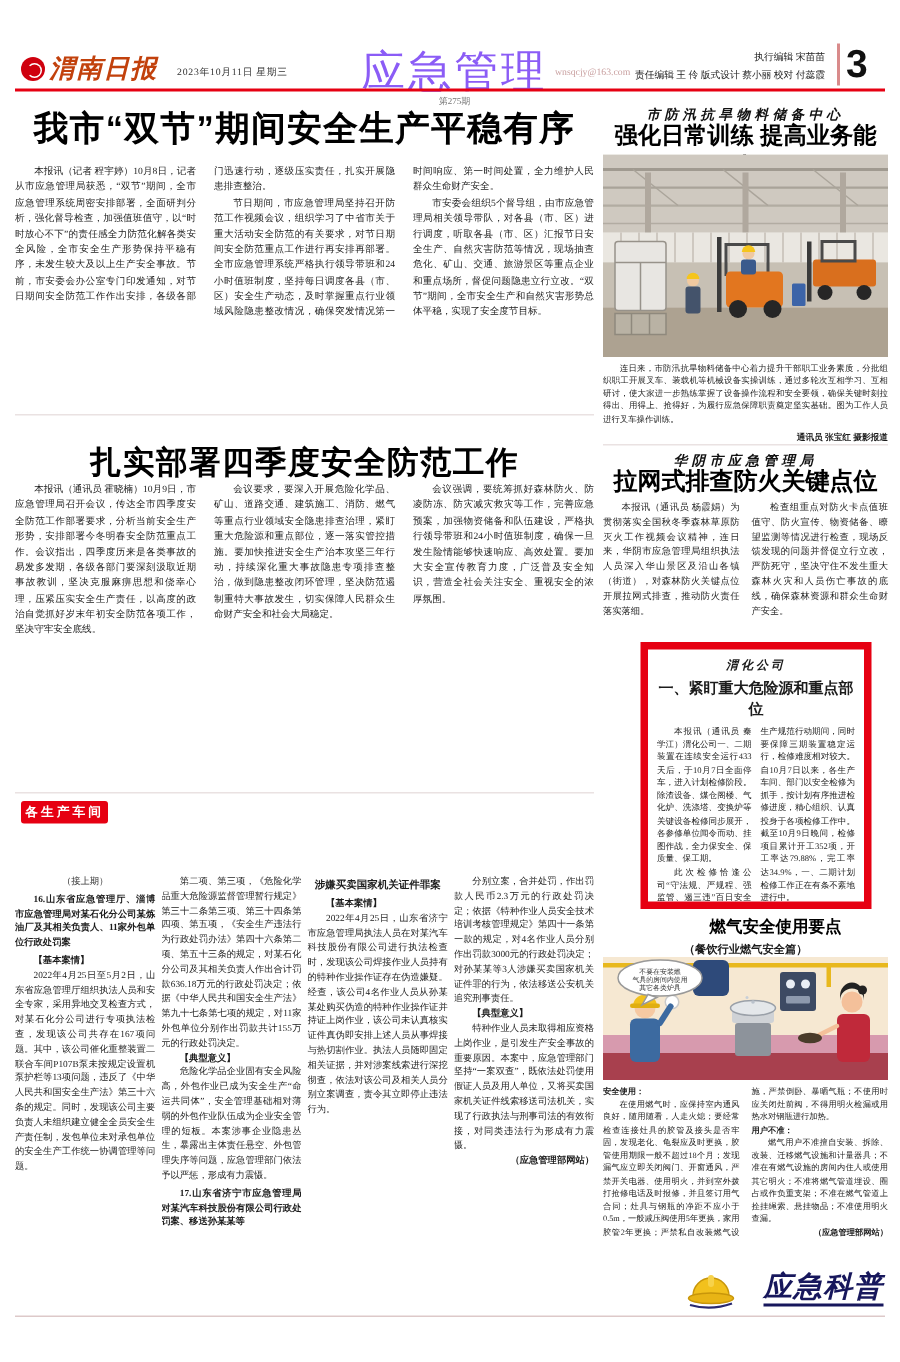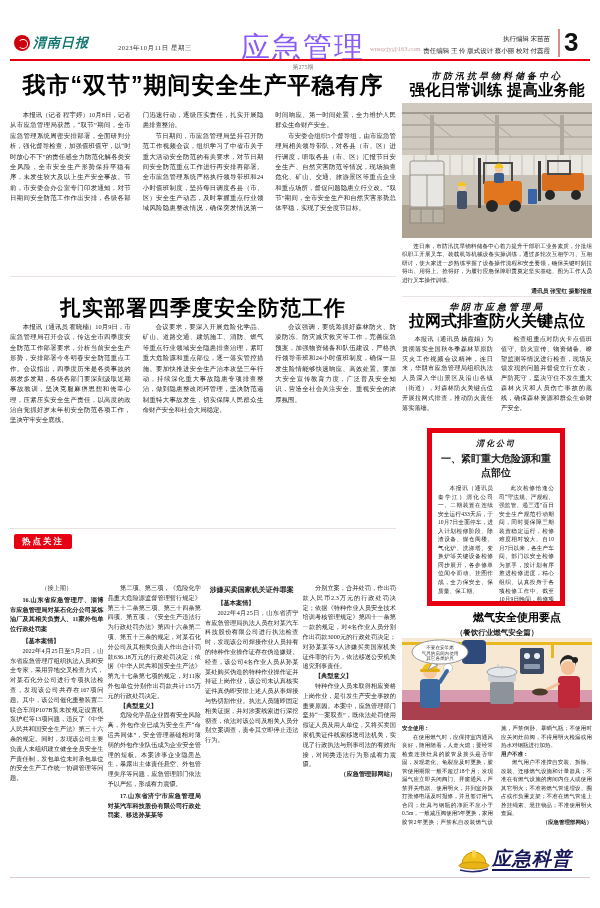--- a/index.html
+++ b/index.html
@@ -11,21 +11,21 @@
   }
   .abs { position:absolute; }
   .sans { font-family:"Liberation Sans", sans-serif; }
   .center { text-align:center; }
   .justify { text-align:justify; }
 
   
   .mast-logo { left:14px; top:34px; display:flex; align-items:center; gap:3px; }
   .logo-mark { width:16px; height:16px; border-radius:50%; background:#cf000e; position:relative; }
   .logo-mark::after { content:""; position:absolute; left:4px; top:4px; width:8px; height:8px; border-radius:50%; border:1.5px solid #fff; border-left-color:transparent; }
-  .logo-text { font-weight:bold; font-style:italic; font-size:13px; color:#0f766e; letter-spacing:1px; }
+  .logo-text { font-weight:bold; font-style:italic; font-size:17px; color:#c2410c; letter-spacing:1px; }
   .mast-date { left:118px; top:44px; font-size:6.5px; color:#333; letter-spacing:.5px; }
   .section-title { left:233px; top:28px; width:140px; text-align:center; font-weight:400; font-size:29px; color:#8b5cf6; letter-spacing:2px; }
   .section-email { left:370px; top:45px; font-size:6.5px; color:#c9a0a0; }
   .section-issue { left:233px; top:63px; width:140px; text-align:center; font-size:6px; color:#777; }
   .editors { left:372px; top:33px; width:178px; text-align:right; font-size:6.5px; line-height:1.8; color:#222; }
   .pagenum-divider { left:558px; top:29px; width:2px; height:28px; background:#d98b8b; }
   .page-number { left:564px; top:27px; font-weight:900; font-size:26px; color:#111; }
   .red-rule { left:10px; top:59px; width:580px; height:2px; background:#e60012; }
 
   
@@ -64,34 +64,34 @@
   .r1-title  { left:402px; top:80px; width:190px; }
   .photo-box { left:402px; top:103px; width:190px; height:135px; }
   .caption { left:402px; top:242px; width:190px; height:44px; font-size:5.6px; line-height:1.5; overflow:hidden; }
   .caption p { text-indent:2em; }
   .credit { left:402px; top:287px; width:190px; text-align:right; font-weight:bold; font-size:5.8px; }
   .sep3 { left:402px; top:296px; width:190px; }
   .r2-kicker { left:402px; top:301px; width:190px; }
   .r2-title  { left:402px; top:311px; width:190px; font-size:16px; }
   .r2-body { left:402px; top:334px; width:190px; height:90px; column-count:2; column-gap:8px; font-size:6.2px; line-height:1.58; }
 
-  .red-box { left:427px; top:428px; width:138px; height:178px; border:5px solid #e60012; background:#fff; padding:4px 6px; }
+  .red-box { left:427px; top:428px; width:154px; height:178px; border:5px solid #e60012; background:#fff; padding:4px 6px; }
   .rb-kicker { text-align:center; font-weight:bold; font-size:8px; letter-spacing:2px; font-style:italic; margin-top:1px; }
   .rb-title { text-align:center; font-weight:900; font-size:10px; margin:3px 0 4px; font-family:"Liberation Sans",sans-serif; }
   .rb-body { column-count:2; column-gap:6px; font-size:5.7px; line-height:1.5; height:122px; overflow:hidden; text-align:justify; }
   .rb-body p { text-indent:2em; margin:0; }
 
   .gas-title { left:422px; top:610px; width:190px; font-size:11px; }
   .gas-sub { left:402px; top:628px; width:190px; text-align:center; font-weight:bold; font-size:7.5px; }
   .cartoon-box { left:402px; top:638px; width:190px; height:82px; }
   .gas-cols { left:402px; top:724px; width:190px; height:118px; column-count:2; column-gap:8px; font-size:5.5px; line-height:1.55; text-align:justify; overflow:hidden; }
   .gas-cols p { text-indent:2em; margin:0; }
   .gas-head { font-weight:bold; text-indent:0 !important; }
 
-  .keypu-logo { left:458px; top:845px; width:134px; height:30px; display:flex; align-items:center; gap:2px; }
+  .keypu-logo { left:458px; top:845px; width:134px; height:30px; display:flex; align-items:center; gap:19px; }
   .keypu-text { font-weight:900; font-size:19px; color:#17175c; letter-spacing:1px; font-style:italic; border-bottom:2px solid #17175c; line-height:1.1; }
   .bottom-rule { left:10px; top:877px; width:580px; height:1px; background:#ddc9c9; }
 </style>
 </head>
 <body>
 
 <div class="page">
 
   <div class="abs mast-logo">
     <span class="logo-mark"></span>
@@ -118,21 +118,21 @@
   <div class="abs sep sep1"></div>
 
   <h2 class="abs a2-title headline-lg sans center">扎实部署四季度安全防范工作</h2>
   <div class="abs a2-body bodycols justify">
     <p>本报讯（通讯员 霍晓楠）10月9日，市应急管理局召开会议，传达全市四季度安全防范工作部署要求，分析当前安全生产形势，安排部署今冬明春安全防范重点工作。会议指出，四季度历来是各类事故的易发多发期，各级各部门要深刻汲取近期事故教训，坚决克服麻痹思想和侥幸心理，压紧压实安全生产责任，以高度的政治自觉抓好岁末年初安全防范各项工作，坚决守牢安全底线。</p>
     <p>会议要求，要深入开展危险化学品、矿山、道路交通、建筑施工、消防、燃气等重点行业领域安全隐患排查治理，紧盯重大危险源和重点部位，逐一落实管控措施。要加快推进安全生产治本攻坚三年行动，持续深化重大事故隐患专项排查整治，做到隐患整改闭环管理，坚决防范遏制重特大事故发生，切实保障人民群众生命财产安全和社会大局稳定。</p>
     <p>会议强调，要统筹抓好森林防火、防凌防冻、防灾减灾救灾等工作，完善应急预案，加强物资储备和队伍建设，严格执行领导带班和24小时值班制度，确保一旦发生险情能够快速响应、高效处置。要加大安全宣传教育力度，广泛普及安全知识，营造全社会关注安全、重视安全的浓厚氛围。</p>
   </div>
   <div class="abs sep sep2"></div>
 
-  <div class="abs hot-tag">热点关注</div>
+  <div class="abs hot-tag">各生产车间</div>
   <div class="abs hot-cols">
     <div class="hot-col">
       <p class="cont-note">（接上期）</p>
       <p class="case-title">16.山东省应急管理厅、淄博市应急管理局对某石化分公司某炼油厂及其相关负责人、11家外包单位行政处罚案</p>
       <p class="col-head">【基本案情】</p>
       <p>2022年4月25日至5月2日，山东省应急管理厅组织执法人员和安全专家，采用异地交叉检查方式，对某石化分公司进行专项执法检查，发现该公司共存在167项问题。其中，该公司催化重整装置二联合车间P107B泵未按规定设置机泵护栏等13项问题，违反了《中华人民共和国安全生产法》第三十六条的规定。同时，发现该公司主要负责人未组织建立健全全员安全生产责任制，发包单位未对承包单位的安全生产工作统一协调管理等问题。</p>
     </div>
     <div class="hot-col">
       <p>第二项、第三项，《危险化学品重大危险源监督管理暂行规定》第三十二条第三项、第三十四条第四项、第五项，《安全生产违法行为行政处罚办法》第四十六条第二项、第五十三条的规定，对某石化分公司及其相关负责人作出合计罚款636.18万元的行政处罚决定；依据《中华人民共和国安全生产法》第九十七条第七项的规定，对11家外包单位分别作出罚款共计155万元的行政处罚决定。</p>
       <p class="col-head">【典型意义】</p>

